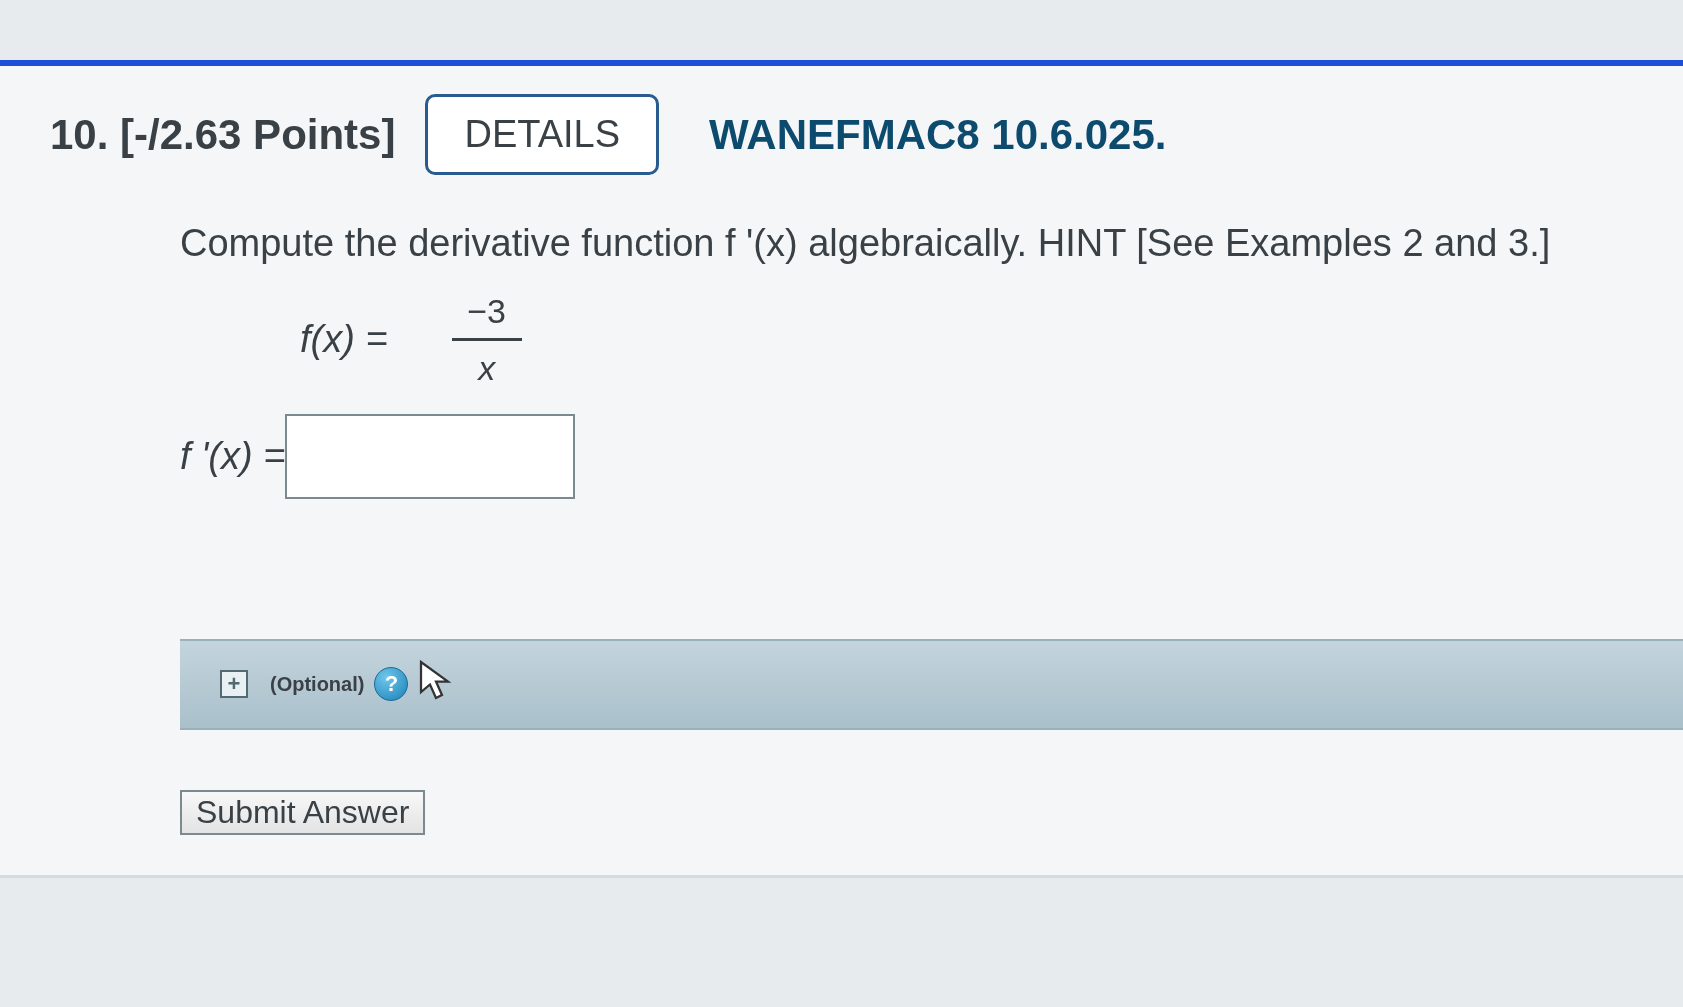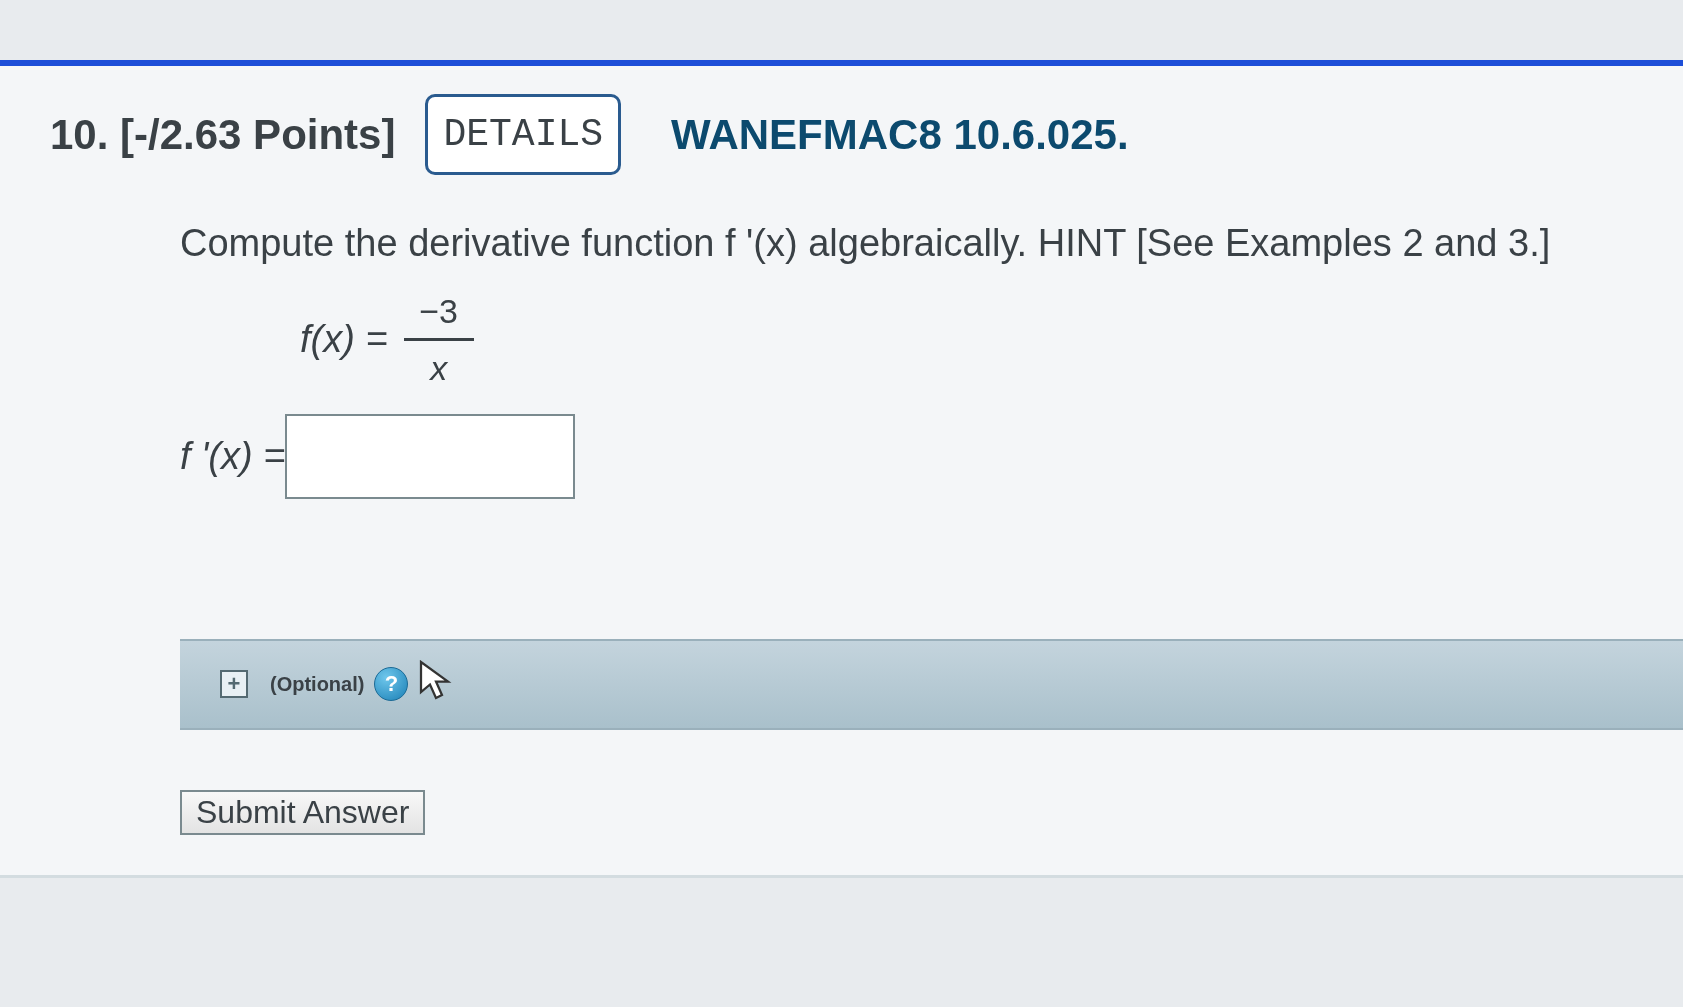--- a/index.html
+++ b/index.html
@@ -27,25 +27,25 @@
     font-size: 42px;
     font-weight: bold;
     color: #3a4146;
     margin-right: 30px;
   }
   .details-btn {
     border: 3px solid #2a5b8f;
     background: #fff;
     color: #3a4146;
     font-size: 38px;
-    padding: 16px 15px;
+    padding: 16px 36px;
     border-radius: 10px;
     cursor: pointer;
     margin-right: 50px;
-    font-family: Liberation Mono, monospace;
+    font-family: Liberation Sans, sans-serif;
   }
   .question-ref {
     font-size: 42px;
     font-weight: bold;
     color: #0c4a6e;
   }
   .question-body {
     padding: 10px 50px 30px 180px;
     font-size: 38px;
     color: #3a4146;
@@ -56,20 +56,21 @@
   }
   .hint {
     color: #3a4146;
   }
   .fx-row {
     display: flex;
     align-items: center;
     margin-left: 120px;
     margin-top: 10px;
     margin-bottom: 18px;
+    gap: 48px;
   }
   .fx-label {
     font-style: italic;
     font-size: 38px;
     margin-right: 10px;
   }
   .fraction {
     display: inline-flex;
     flex-direction: column;
     align-items: center;

